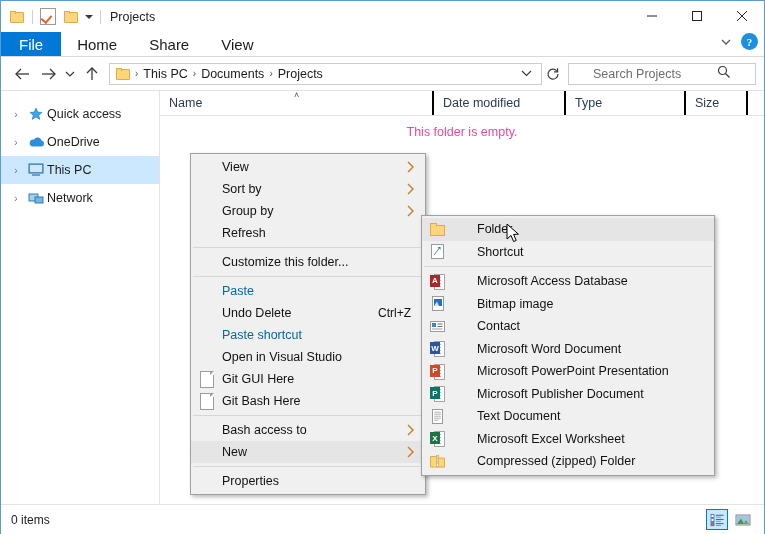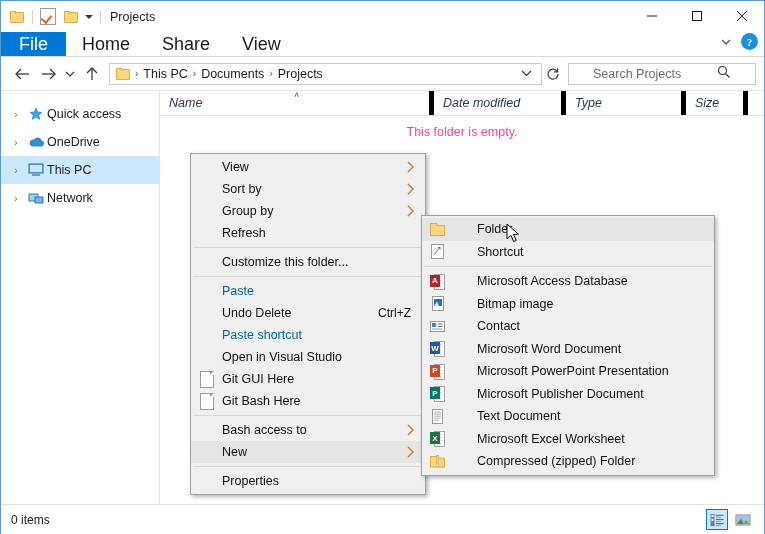--- a/index.html
+++ b/index.html
@@ -43,21 +43,21 @@
     width:0;height:0;border-left:4px solid transparent;border-right:4px solid transparent;
     border-top:4px solid #3a3a3a;margin-left:6px;
   }
   .win-title{font-size:12.5px;color:#222;margin-left:2px;}
   .wincontrols{position:absolute;right:0;top:0;display:flex;}
   .wc{width:45px;height:30px;display:flex;align-items:center;justify-content:center;}
   .wc svg{display:block;}
   
   .tabsrow{height:24px;display:flex;align-items:stretch;background:#fff;position:relative;}
   .tab{
-    display:flex;align-items:center;padding:0 16px;font-size:18px;color:#1b1b1b;
+    display:flex;align-items:center;padding:0 16px;font-size:15px;color:#1b1b1b;
     height:24px;box-sizing:border-box;
   }
   .tab.file{background:#0078d7;color:#fff;padding:0 18px;}
   .ribbon-right{position:absolute;right:6px;top:1px;display:flex;align-items:center;gap:9px;}
   .chev-dn{width:12px;height:12px;position:relative;}
   .help-btn{
     width:17px;height:17px;border-radius:50%;background:#1b8fe0;color:#fff;
     font-size:11px;font-weight:bold;display:flex;align-items:center;justify-content:center;
     font-family:"Liberation Serif",serif;
   }
@@ -90,21 +90,21 @@
     height:28px;display:flex;align-items:center;padding-left:6px;font-size:12.5px;color:#1b1b1b;gap:0;
   }
   .navitem.selected{background:#cce8ff;}
   .expander{width:18px;text-align:center;color:#767676;font-size:10px;}
   .navicon{width:22px;display:flex;align-items:center;justify-content:center;}
   
   .listarea{flex:1;position:relative;background:#fff;}
   .colhdr{height:24px;display:flex;border-bottom:1px solid #e3e3e3;align-items:center;}
   .col{
     font-size:12.5px;color:#2b3a52;padding-left:9px;box-sizing:border-box;height:24px;
-    display:flex;align-items:center;border-right:5px solid #000000;position:relative;font-style:italic;
+    display:flex;align-items:center;border-right:2px solid #000000;position:relative;
   }
   .col.c1{width:274px;}
   .col.c2{width:132px;}
   .col.c3{width:120px;}
   .col.c4{width:62px;}
   .sortcaret{position:absolute;left:134px;top:-1px;font-size:9px;color:#555;}
   .emptymsg{
     text-align:center;font-size:12.5px;color:#ec4899;margin-top:9px;
   }
   

